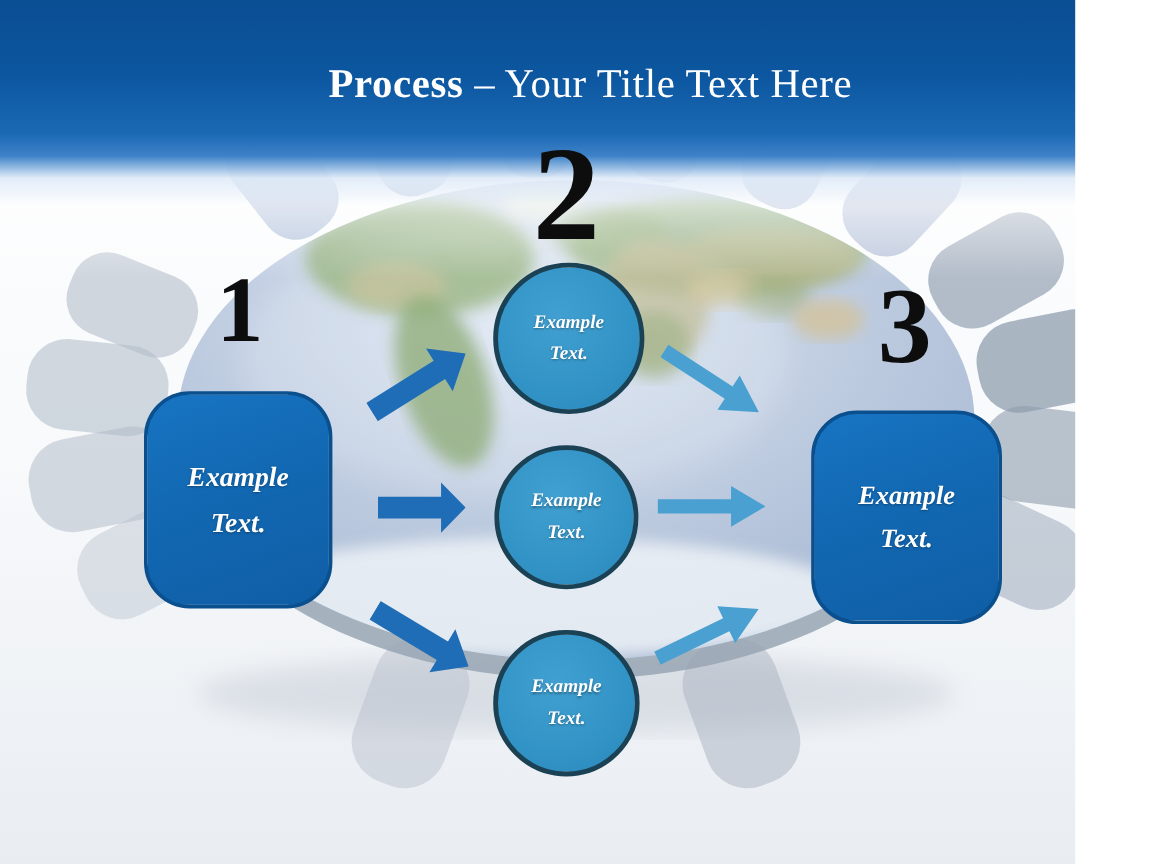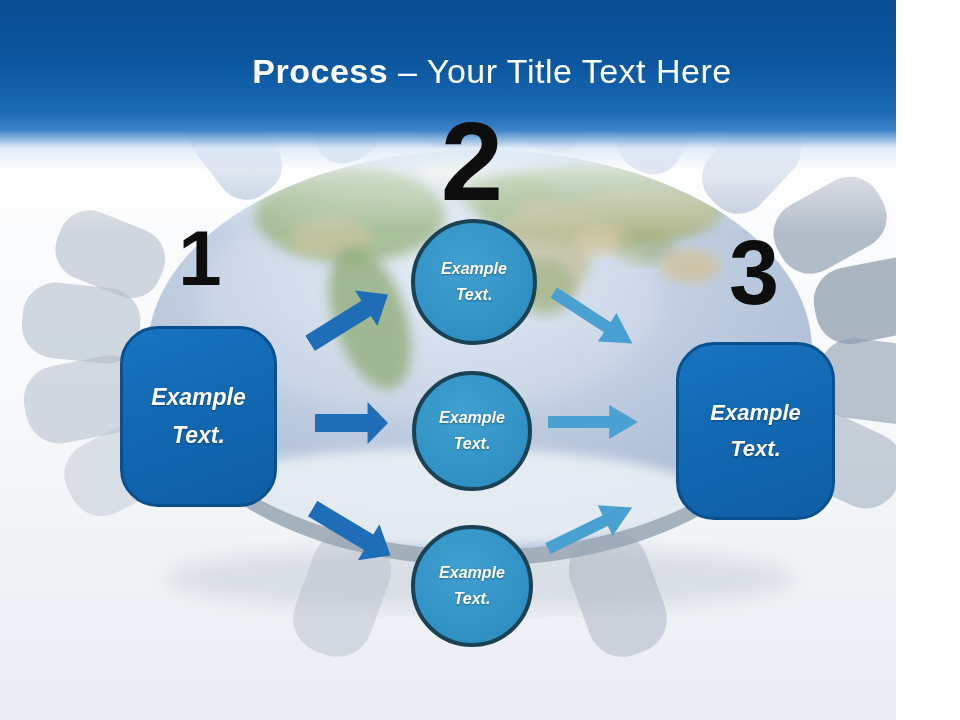--- a/index.html
+++ b/index.html
@@ -1,18 +1,18 @@
 <!DOCTYPE html>
 <html><head>
 <meta charset="utf-8">
 <style>
   html,body{margin:0;padding:0;}
   .slide{
     position:relative; width:896px; height:720px; overflow:hidden;
-    font-family:Liberation Sans, sans-serif;
+    font-family:Liberation Serif, serif;
     background:linear-gradient(180deg,#ffffff 0%,#f7f9fb 55%,#e9edf2 100%);
   }
   .slide *{box-sizing:border-box;}
   #bg{position:absolute;left:0;top:0;z-index:0;}
   .header-band{
     position:absolute;left:0;top:0;width:960px;height:232px;z-index:2;
     background:linear-gradient(180deg,
       #0a4e93 0%, #0c57a0 28%, #1b69b4 48%, #3e82c8 56%,
       rgba(224,235,248,0.92) 64%, rgba(255,255,255,0.55) 74%,
       rgba(255,255,255,0) 100%);

